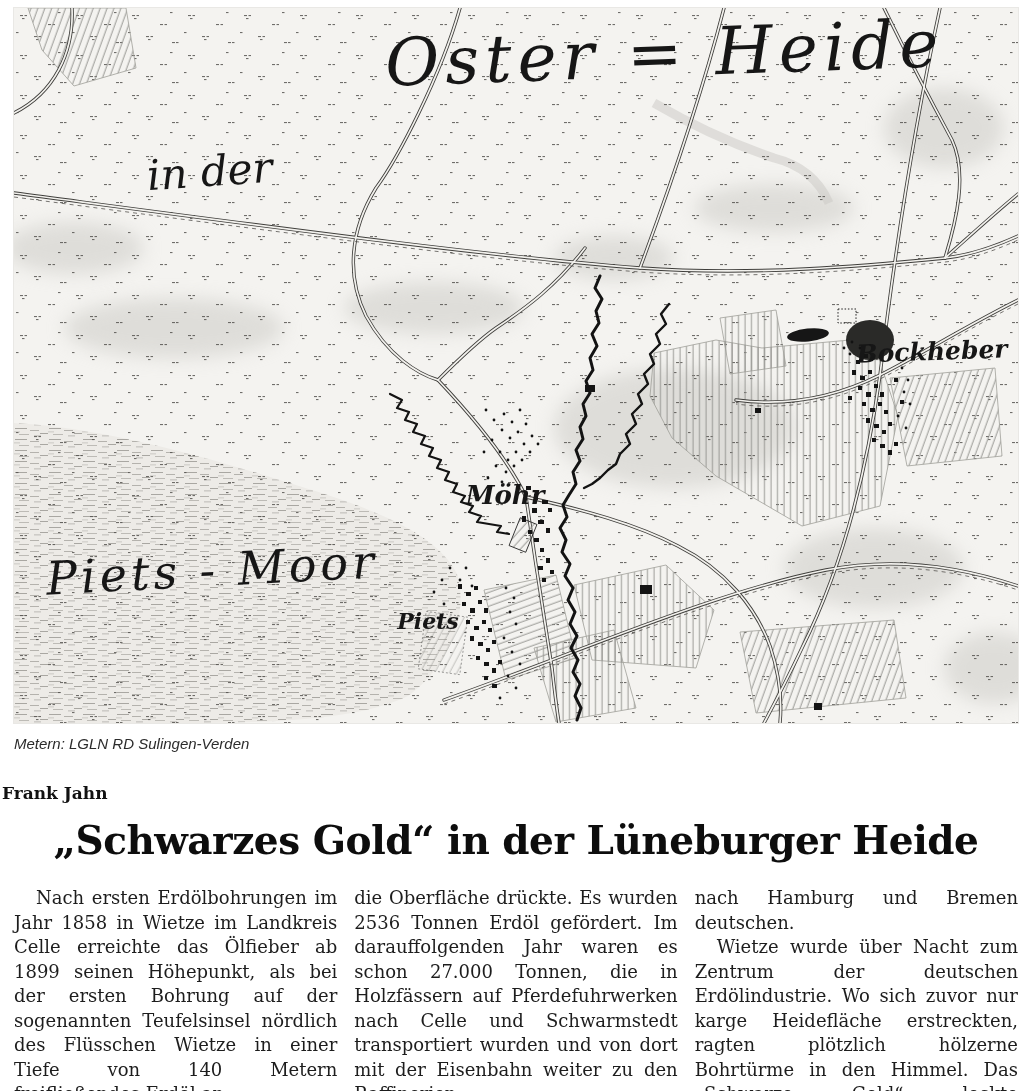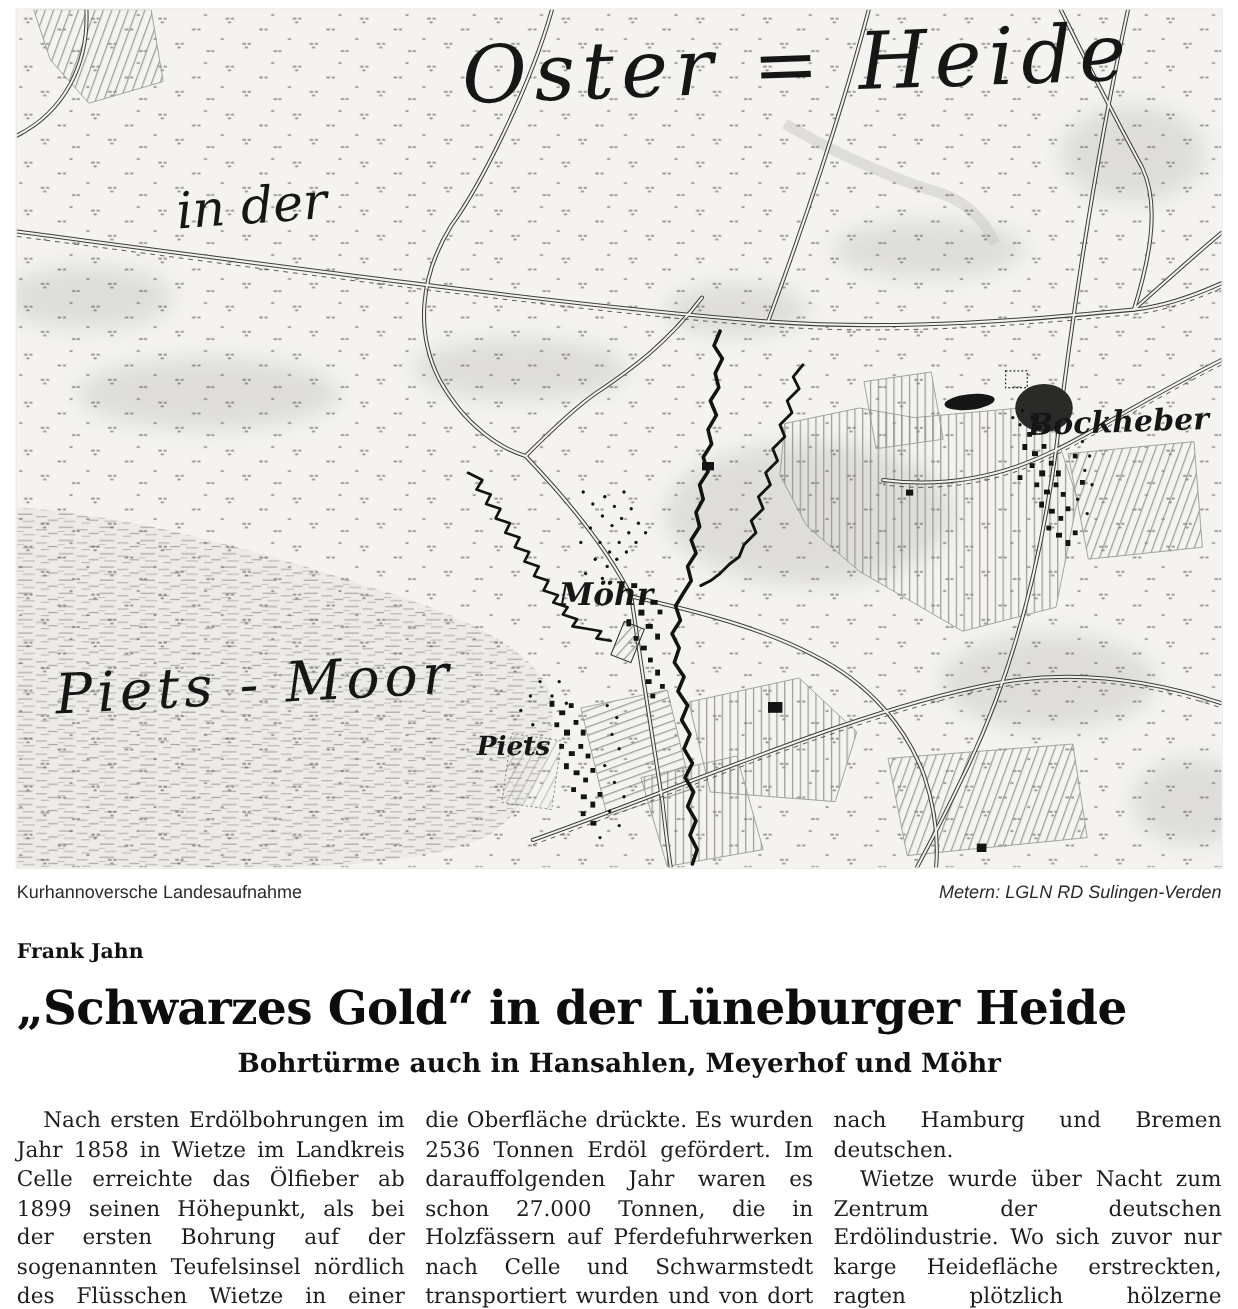--- a/index.html
+++ b/index.html
@@ -24,25 +24,25 @@
 
   
   .caption-row{
     margin:11px 14px 0 14px;display:flex;justify-content:space-between;
     font-size:15px;color:#2b2b2b;line-height:19px;
   }
   .caption-row .credit{font-style:italic;}
 
   
   .byline{
-    margin:29px 14px 0 14px;font-family:"DejaVu Serif", serif;
+    margin:29px 14px 0 2px;font-family:"DejaVu Serif", serif;
     font-weight:700;font-size:17px;color:#111;line-height:22px;
   }
   h1.headline{
-    margin:12px 14px 0 14px;
+    margin:12px 14px 0 14px;text-align:center;
     font-family:"DejaVu Serif", serif;font-weight:700;
     font-size:39px;line-height:48px;letter-spacing:-0.5px;color:#0d0d0d;
   }
   h2.subheadline{
     margin:8px 14px 0 14px;text-align:center;
     font-family:"DejaVu Serif", serif;font-weight:700;
     font-size:22px;line-height:28px;color:#111;
   }
   .columns{
     margin:22px 14px 0 14px;display:flex;gap:17px;
@@ -326,29 +326,27 @@
         <text class="maplabel" x="651" y="68" font-size="66" letter-spacing="6" transform="rotate(-2 651 55)">Oster = Heide</text>
         <text class="maplabel" x="198" y="578" font-size="46" letter-spacing="4" transform="rotate(-3 198 562)">Piets - Moor</text>
         <text class="maplabel" x="491" y="496" font-size="26" font-weight="bold">Möhr</text>
         <text class="maplabel" x="414" y="621" font-size="22" font-weight="bold">Piets</text>
         <text class="maplabel" x="918" y="352" font-size="25" font-weight="bold" transform="rotate(-2 918 344)">Bockheber</text>
       </g>
     </svg>
   </figure>
 
   <div class="caption-row">
-    <span>Kurhannoversche Landesaufnahme</span>
     <span class="credit">Metern: LGLN RD Sulingen-Verden</span>
   </div>
 
   <div class="byline">Frank Jahn</div>
 
   <h1 class="headline">„Schwarzes Gold“ in der Lüneburger Heide</h1>
 
-  <h2 class="subheadline">Bohrtürme auch in Hansahlen, Meyerhof und Möhr</h2>
 
   <div class="columns">
     <div class="col">
       <p class="indent">Nach ersten Erdölbohrungen im Jahr 1858 in Wietze im Landkreis Celle erreichte das Ölfieber ab 1899 seinen Höhepunkt, als bei der ersten Bohrung auf der sogenannten Teufelsinsel nördlich des Flüsschen Wietze in einer Tiefe von 140 Metern freifließendes Erdöl an</p>
     </div>
     <div class="col">
       <p>die Oberfläche drückte. Es wurden 2536 Tonnen Erdöl gefördert. Im darauffolgenden Jahr waren es schon 27.000 Tonnen, die in Holzfässern auf Pferdefuhrwerken nach Celle und Schwarmstedt transportiert wurden und von dort mit der Eisenbahn weiter zu den Raffinerien</p>
     </div>
     <div class="col">
       <p>nach Hamburg und Bremen deutschen.</p>

